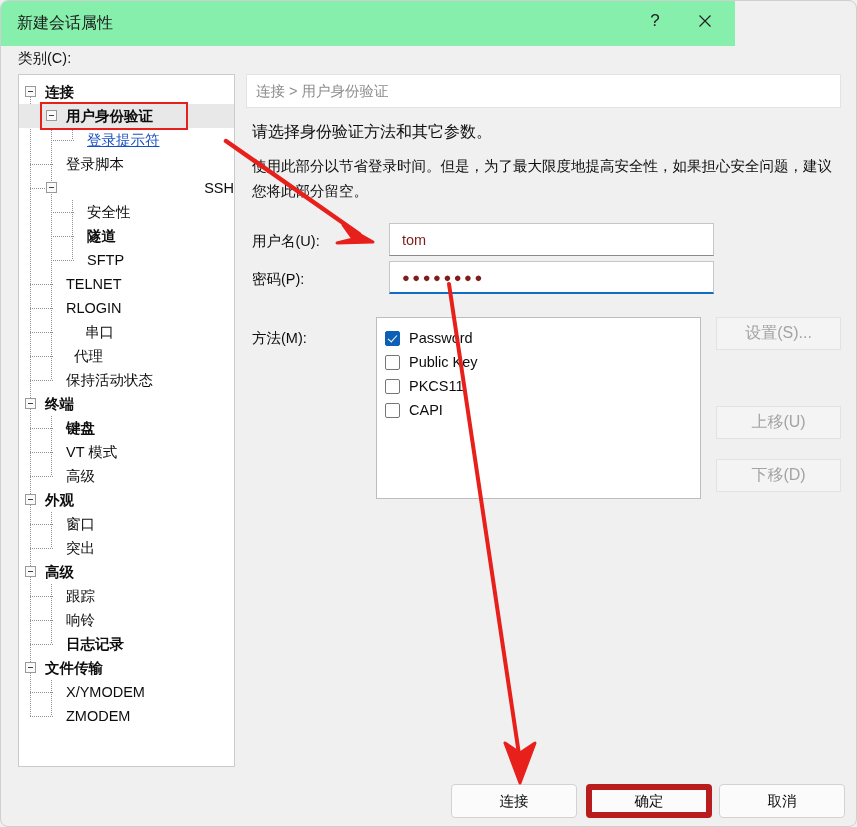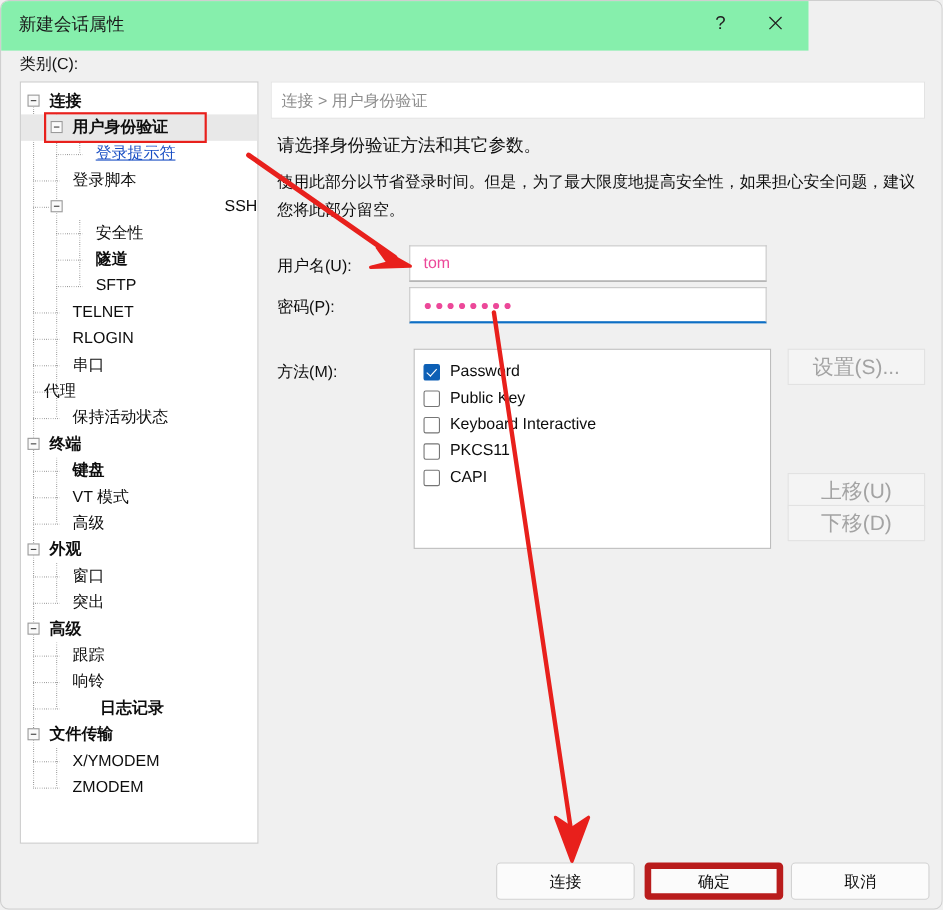--- a/index.html
+++ b/index.html
@@ -138,27 +138,27 @@
     position: absolute;
     font-size: 14.5px; color: #0d0d0d;
     white-space: nowrap;
   }
   #lbl-user { left: 6px; top: 158px; }
   #lbl-pass { left: 6px; top: 196px; }
   #lbl-method { left: 6px; top: 255px; }
 
   .tinput {
     position: absolute;
-    left: 126px;
+    left: 143px;
     width: 325px; height: 33px;
     background: #fff;
     border: 1px solid #c6c6c6;
     border-bottom: 1px solid #8a8a8a;
     font-size: 14.5px;
-    color: #ec4899;
+    color: #7f1d1d;
     padding: 0 12px;
     display: flex; align-items: center;
     font-family: "Liberation Sans", sans-serif;
   }
   #input-user { top: 149px; }
   #input-pass {
     top: 187px;
     border-bottom: 2px solid #0d6ec4;
     letter-spacing: 2.5px;
     font-size: 13px;
@@ -204,27 +204,27 @@
 
   
   .sidebtn {
     position: absolute;
     left: 470px;
     width: 125px; height: 33px;
     background: #f4f4f4;
     border: 1px solid #e2e2e2;
     border-radius: 0;
     color: #a3a3a3;
-    font-size: 19px;
+    font-size: 16px;
     display: flex; align-items: center; justify-content: center;
     white-space: nowrap;
     cursor: default;
   }
   #btn-settings { top: 243px; }
-  #btn-moveup   { top: 356px; }
+  #btn-moveup   { top: 332px; }
   #btn-movedown { top: 385px; }
 
   
   .footbtn {
     position: absolute;
     top: 783px;
     width: 126px; height: 34px;
     background: #fbfbfb;
     border: 1px solid #d2d2d2;
     border-radius: 4px;
@@ -327,24 +327,24 @@
         </div>
         <div class="tree-row" style="padding-left: 68px; margin-top: 0px;">
           <span class="lbl">SFTP</span>
         </div>
         <div class="tree-row" style="padding-left: 47px; margin-top: 0px;">
           <span class="lbl">TELNET</span>
         </div>
         <div class="tree-row" style="padding-left: 47px; margin-top: 0px;">
           <span class="lbl">RLOGIN</span>
         </div>
-        <div class="tree-row" style="padding-left: 47px; margin-top: 0px;">
+        <div class="tree-row" style="padding-left: 66px; margin-top: 0px;">
           <span class="lbl">串口</span>
         </div>
-        <div class="tree-row" style="padding-left: 21px; margin-top: 0px;">
+        <div class="tree-row" style="padding-left: 55px; margin-top: 0px;">
           <span class="lbl">代理</span>
         </div>
         <div class="tree-row" style="padding-left: 47px; margin-top: 0px;">
           <span class="lbl">保持活动状态</span>
         </div>
         <div class="tree-row bold" style="padding-left: 26px; margin-top: 0px;">
           <span class="exp" style="left: 6px; top: 6px;"></span>
           <span class="lbl">终端</span>
         </div>
         <div class="tree-row bold" style="padding-left: 47px; margin-top: 0px;">
@@ -369,21 +369,21 @@
         <div class="tree-row bold" style="padding-left: 26px; margin-top: 0px;">
           <span class="exp" style="left: 6px; top: 6px;"></span>
           <span class="lbl">高级</span>
         </div>
         <div class="tree-row" style="padding-left: 47px; margin-top: 0px;">
           <span class="lbl">跟踪</span>
         </div>
         <div class="tree-row" style="padding-left: 47px; margin-top: 0px;">
           <span class="lbl">响铃</span>
         </div>
-        <div class="tree-row bold" style="padding-left: 72px; margin-top: 0px;">
+        <div class="tree-row bold" style="padding-left: 47px; margin-top: 0px;">
           <span class="lbl">日志记录</span>
         </div>
         <div class="tree-row bold" style="padding-left: 26px; margin-top: 0px;">
           <span class="exp" style="left: 6px; top: 6px;"></span>
           <span class="lbl">文件传输</span>
         </div>
         <div class="tree-row" style="padding-left: 47px; margin-top: 0px;">
           <span class="lbl">X/YMODEM</span>
         </div>
         <div class="tree-row" style="padding-left: 47px; margin-top: 0px;">
@@ -408,24 +408,20 @@
 
     <div class="flabel" id="lbl-method">方法(M):</div>
     <div id="method-box">
         <div class="mrow">
           <span class="cb checked"></span>
           <span>Password</span>
         </div>
         <div class="mrow">
           <span class="cb"></span>
           <span>Public Key</span>
-        </div>
-        <div class="mrow">
-          <span class="cb"></span>
-          <span>Keyboard Interactive</span>
         </div>
         <div class="mrow">
           <span class="cb"></span>
           <span>PKCS11</span>
         </div>
         <div class="mrow">
           <span class="cb"></span>
           <span>CAPI</span>
         </div>
       </div>

